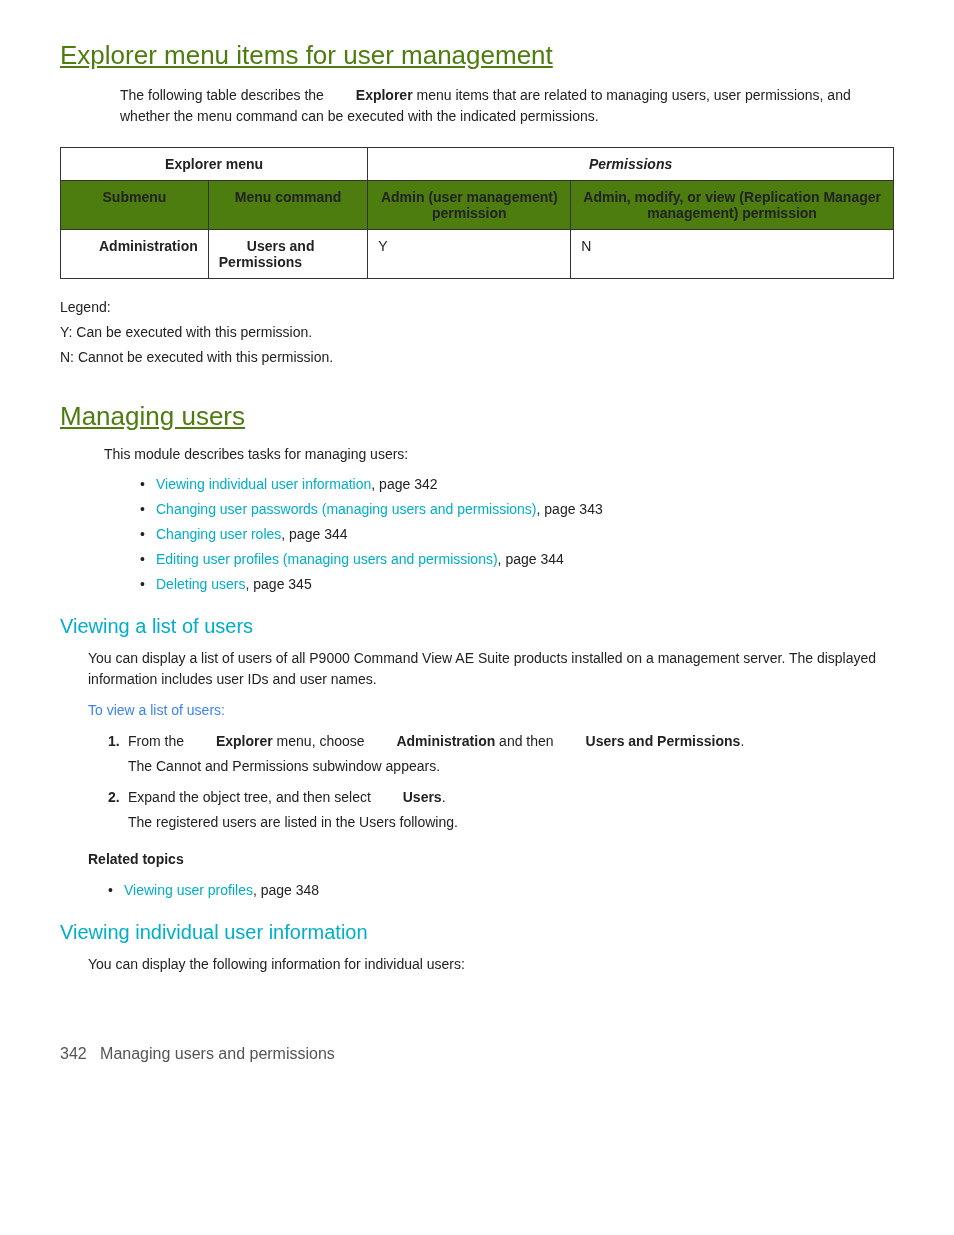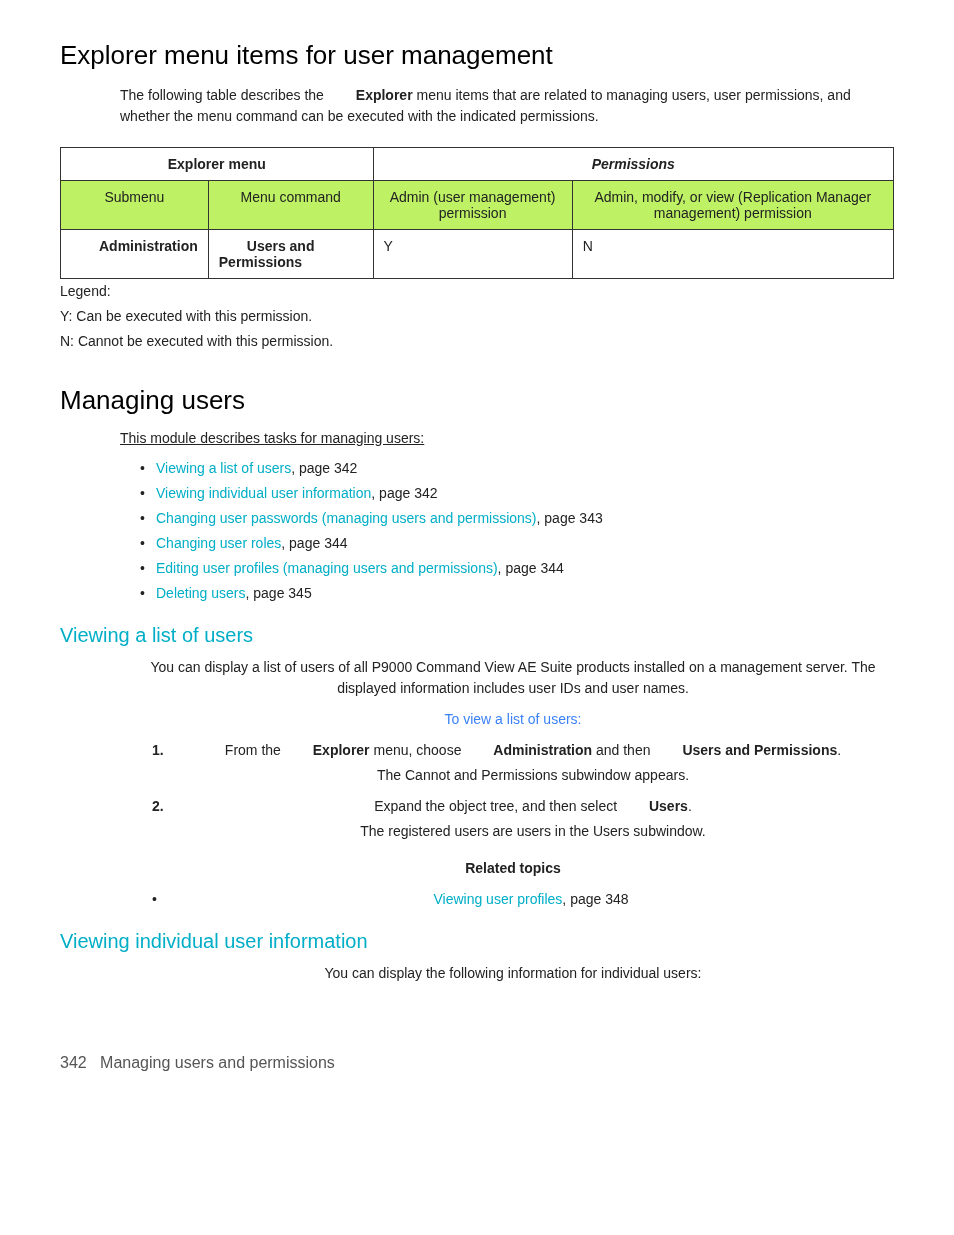--- a/index.html
+++ b/index.html
@@ -18,57 +18,59 @@
       padding: 40px 60px 60px 60px;
     }
 
     .page-content {
       max-width: 834px;
     }
 
     
     .section-title {
       font-size: 26px;
-      color: #000000;
+      color: #4d7c0f;
       font-weight: normal;
       margin-bottom: 14px;
+      text-decoration: underline;
     }
 
     .subsection-title {
       font-size: 20px;
       color: #00aec7;
       font-weight: normal;
       margin-bottom: 10px;
     }
 
     
     .intro-text {
       margin-left: 60px;
       margin-bottom: 20px;
       line-height: 1.5;
     }
 
     
     .perm-table {
       width: 100%;
       border-collapse: collapse;
+      margin-bottom: 16px;
       border: 1.5px solid #333;
     }
 
     .perm-table th,
     .perm-table td {
       border: 1.5px solid #333;
       padding: 8px 10px;
       vertical-align: top;
       font-size: 14px;
     }
 
     .perm-table .header-row th {
-      font-weight: normal;
-      background: #bef264;
+      font-weight: bold;
+      background: #4d7c0f;
     }
 
     .perm-table .col-span-header th {
       font-weight: bold;
     }
 
     .span-permissions {
       border-left: 1.5px solid #333;
       font-style: italic;
     }
@@ -78,23 +80,22 @@
       margin-bottom: 30px;
       line-height: 1.8;
     }
 
     
     .managing-section {
       margin-bottom: 20px;
     }
 
     .managing-intro {
-      margin-left: 60px;
+      margin-left: 44px;
       margin-bottom: 12px;
-      text-decoration: underline;
     }
 
     
     .bullet-list {
       margin-left: 80px;
       margin-bottom: 20px;
       list-style: none;
     }
 
     .bullet-list li {
@@ -112,22 +113,21 @@
     }
 
     .bullet-list li a,
     a.link {
       color: #00aec7;
       text-decoration: none;
     }
 
     
     .subsection-body {
-      margin-left: 72px;
-      text-align: center;
+      margin-left: 28px;
     }
 
     .subsection-body p {
       margin-bottom: 10px;
       line-height: 1.5;
     }
 
     
     .procedure-label {
       color: #3b82f6;
@@ -221,23 +221,20 @@
     <p>Y: Can be executed with this permission.</p>
     <p>N: Cannot be executed with this permission.</p>
   </div>
 
   <div class="managing-section">
     <h2 class="section-title">Managing users</h2>
     <p class="managing-intro">This module describes tasks for managing users:</p>
 
     <ul class="bullet-list">
       <li>
-        <a href="#" class="link">Viewing a list of users</a><span>, page <span>342</span></span>
-      </li>
-      <li>
         <a href="#" class="link">Viewing individual user information</a><span>, page <span>342</span></span>
       </li>
       <li>
         <a href="#" class="link">Changing user passwords (managing users and permissions)</a><span>, page <span>343</span></span>
       </li>
       <li>
         <a href="#" class="link">Changing user roles</a><span>, page <span>344</span></span>
       </li>
       <li>
         <a href="#" class="link">Editing user profiles (managing users and permissions)</a><span>, page <span>344</span></span>
@@ -256,21 +253,21 @@
 
       <ol class="steps-list">
         <li>
           <span class="step-num">1.</span>
           From the <strong>Explorer</strong> menu, choose <strong>Administration</strong> and then <strong>Users and Permissions</strong>.
           <span class="step-note">The Cannot and Permissions subwindow appears.</span>
         </li>
         <li>
           <span class="step-num">2.</span>
           Expand the object tree, and then select <strong>Users</strong>.
-          <span class="step-note">The registered users are users in the Users subwindow.</span>
+          <span class="step-note">The registered users are listed in the Users following.</span>
         </li>
       </ol>
 
       <p class="related-topics-label">Related topics</p>
       <ul class="bullet-list" style="margin-left:20px;">
         <li>
           <a href="#" class="link">Viewing user profiles</a><span>, page <span>348</span></span>
         </li>
       </ul>
     </div>

